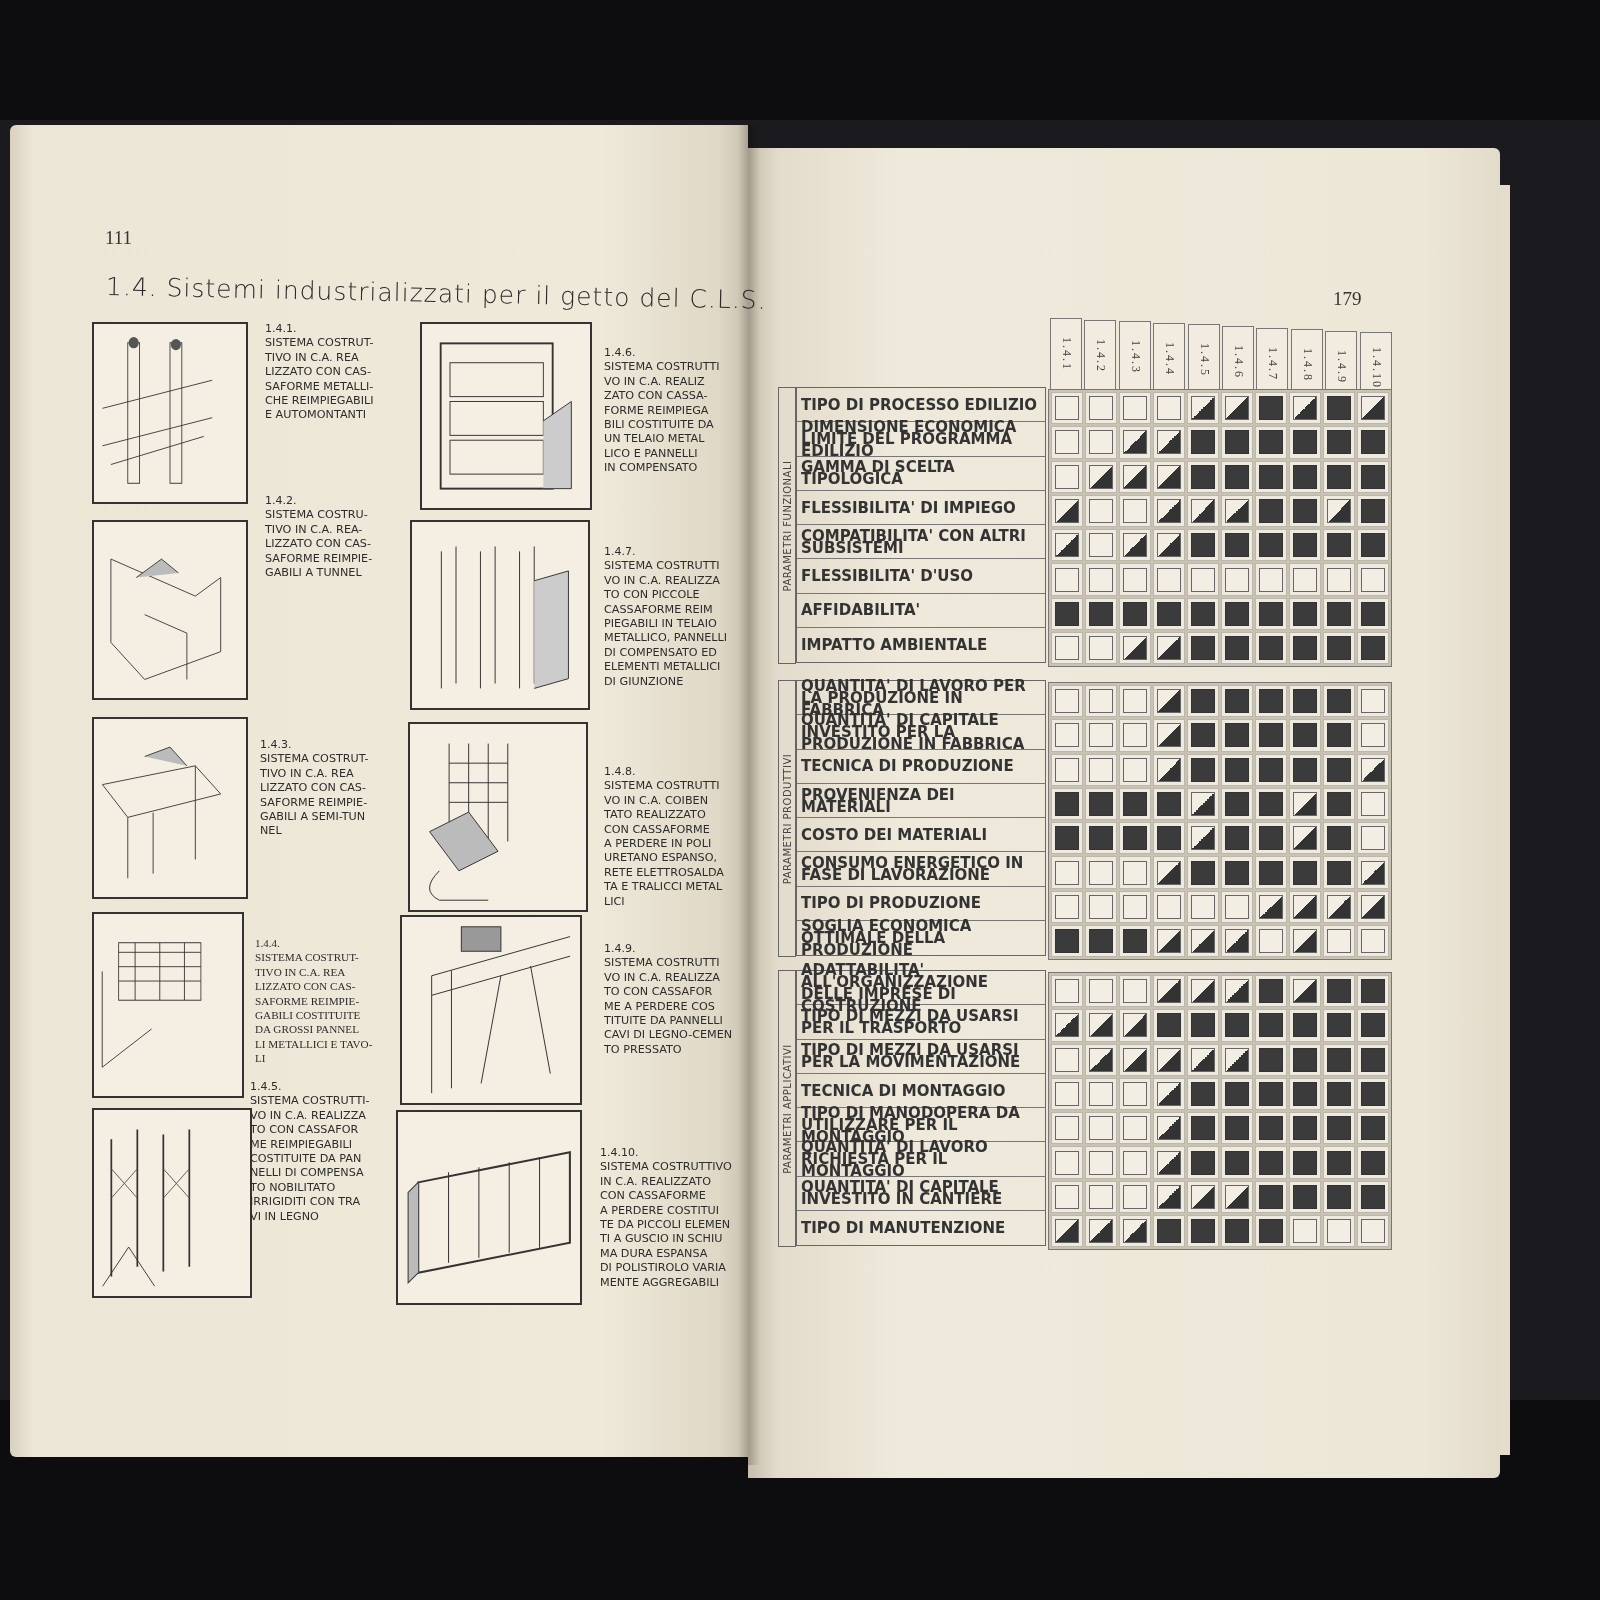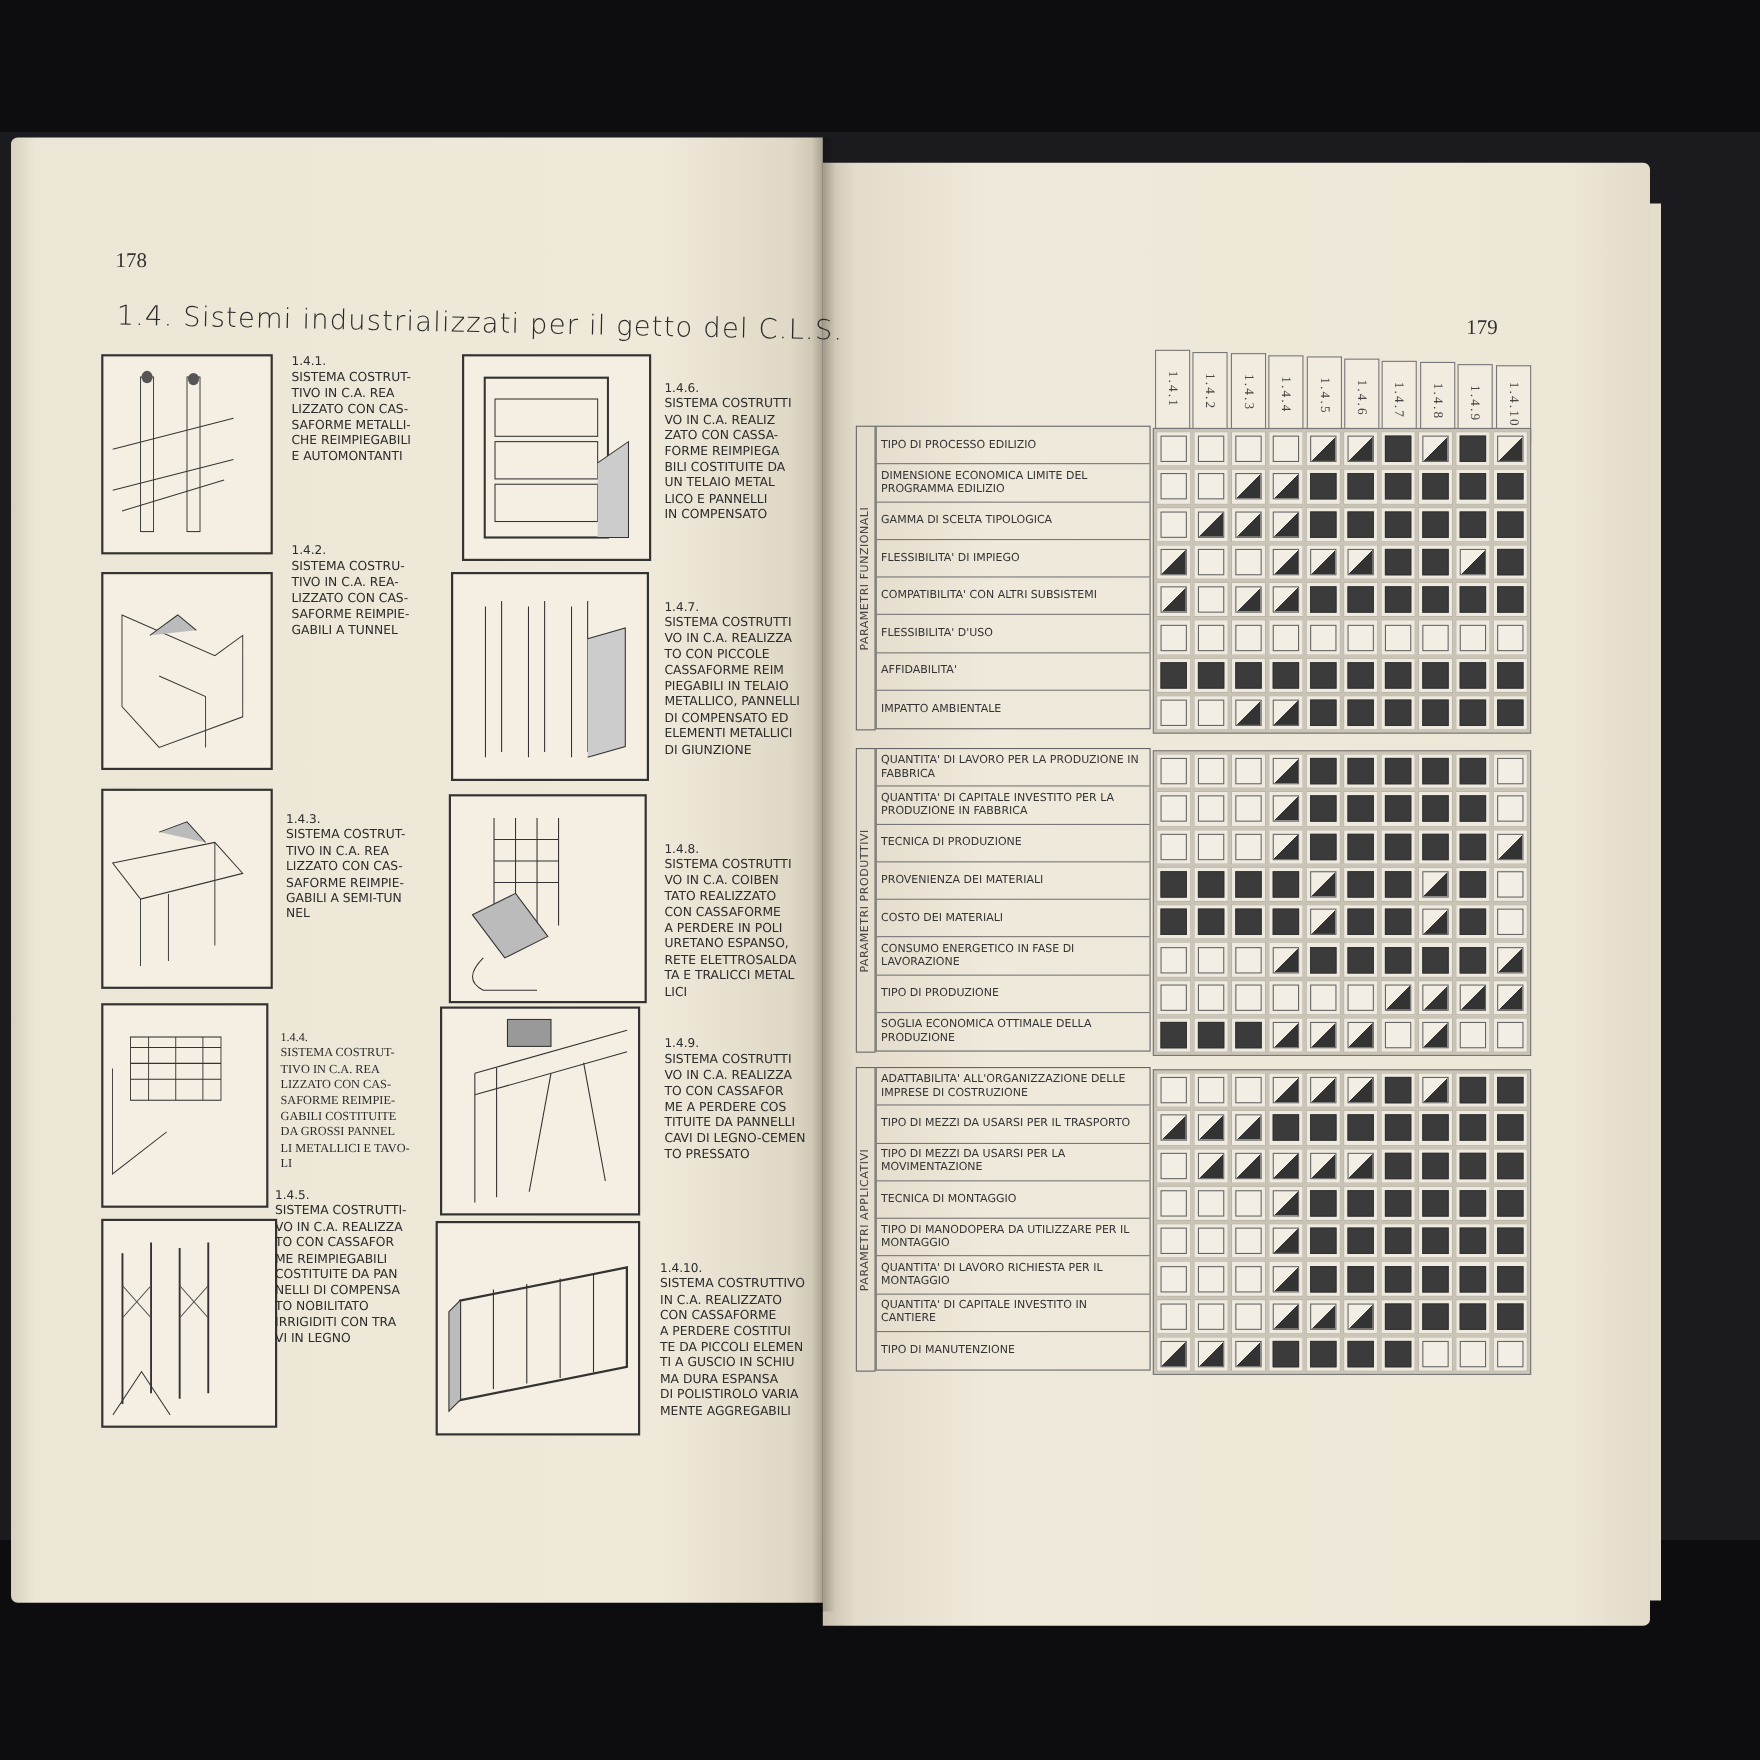--- a/index.html
+++ b/index.html
@@ -32,42 +32,42 @@
   .col-head { position: absolute; top: 318px; height: 72px; width: 32px; border: 1.5px solid #777; background: #f1ecdf; }
   .col-head span { position: absolute; left: 50%; top: 50%; transform: translate(-50%,-50%) rotate(90deg);
                    font-family: "Liberation Serif", serif; font-size: 12px; color: #444; white-space: nowrap; letter-spacing: 2px; }
 
   .section { position: absolute; left: 778px; }
   .section-label-box { position: absolute; left: 0; top: 0; width: 18px; border: 1.5px solid #666; }
   .section-label { position: absolute; left: 50%; top: 50%; transform: translate(-50%,-50%) rotate(-90deg);
                    white-space: nowrap; font-family: "DejaVu Sans", sans-serif; font-size: 10px; text-transform: uppercase; color: #444; letter-spacing: 0.5px; }
   .rows { position: absolute; left: 18px; top: 0; width: 250px; border: 1.5px solid #666; }
   .row-label { height: 34.3px; border-bottom: 1.5px solid #777; padding: 2px 4px; font-family: "DejaVu Sans", sans-serif;
-               font-size: 10px; line-height: 12px; text-transform: uppercase; color: #333; display: flex; align-items: center; }
+               font-size: 15px; line-height: 12px; text-transform: uppercase; color: #333; display: flex; align-items: center; font-weight: bold; }
   .row-label:last-child { border-bottom: none; }
 
   .grid { position: absolute; left: 1048px; border: 1.5px solid #777; background: #c9c3b6; padding: 2px; }
   .grid-row { display: flex; gap: 2px; margin-bottom: 2px; }
   .grid-row:last-child { margin-bottom: 0; }
   .cell { width: 32px; height: 32.3px; background: #efeadf; border: 1px solid #bdb7aa; display: flex; align-items: center; justify-content: center; }
   .mark { width: 24px; height: 24px; border: 1.5px solid #666; background: #f3eee4; position: relative; overflow: hidden; }
   .mark.F { background: #3b3b3b; border-color: #333; }
   .mark.H::after { content: ""; position: absolute; left: 0; top: 0; width: 100%; height: 100%;
                    background: linear-gradient(to top left, #333 50%, transparent 50%); }
 </style>
 </head>
 <body>
 
 <div class="book-shadow"></div>
 <div class="page-edge"></div>
 <div class="page page-left"></div>
 <div class="page page-right"></div>
 <div class="gutter"></div>
 
-<div class="page-number pn-left">178</div>
+<div class="page-number pn-left">111</div>
 <div class="chapter-title">1.4. Sistemi industrializzati per il getto del C.L.S.</div>
 <div class="page-number pn-right">179</div>
 
 <div id="figures">
     <div class="fig-box" style="left: 92px; top: 322px; width: 156px; height: 182px;"><svg viewBox="0 0 180 190" preserveAspectRatio="none">
         <rect x="40" y="20" width="14" height="150" fill="none" stroke="#333"></rect>
         <rect x="90" y="20" width="14" height="150" fill="none" stroke="#333"></rect>
         <path d="M10 90 L140 60 M10 130 L140 100 M20 150 L130 120" stroke="#333" fill="none"></path>
         <circle cx="47" cy="20" r="6" fill="#555"></circle>
         <circle cx="97" cy="22" r="6" fill="#555"></circle>

